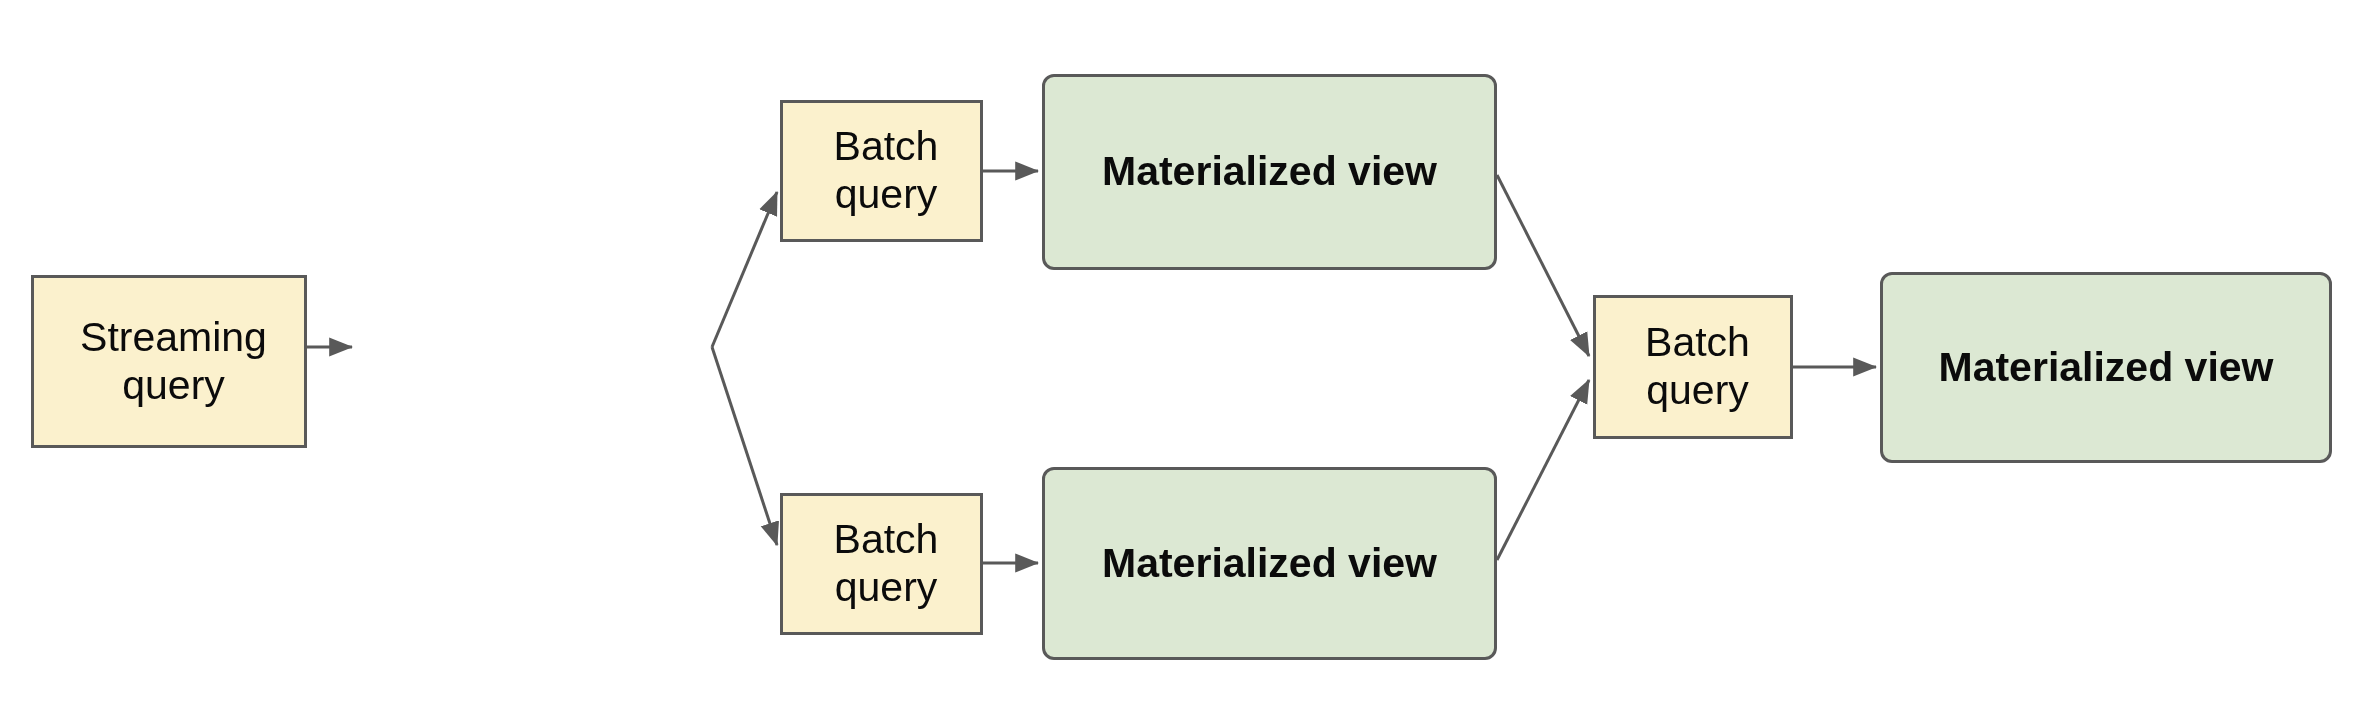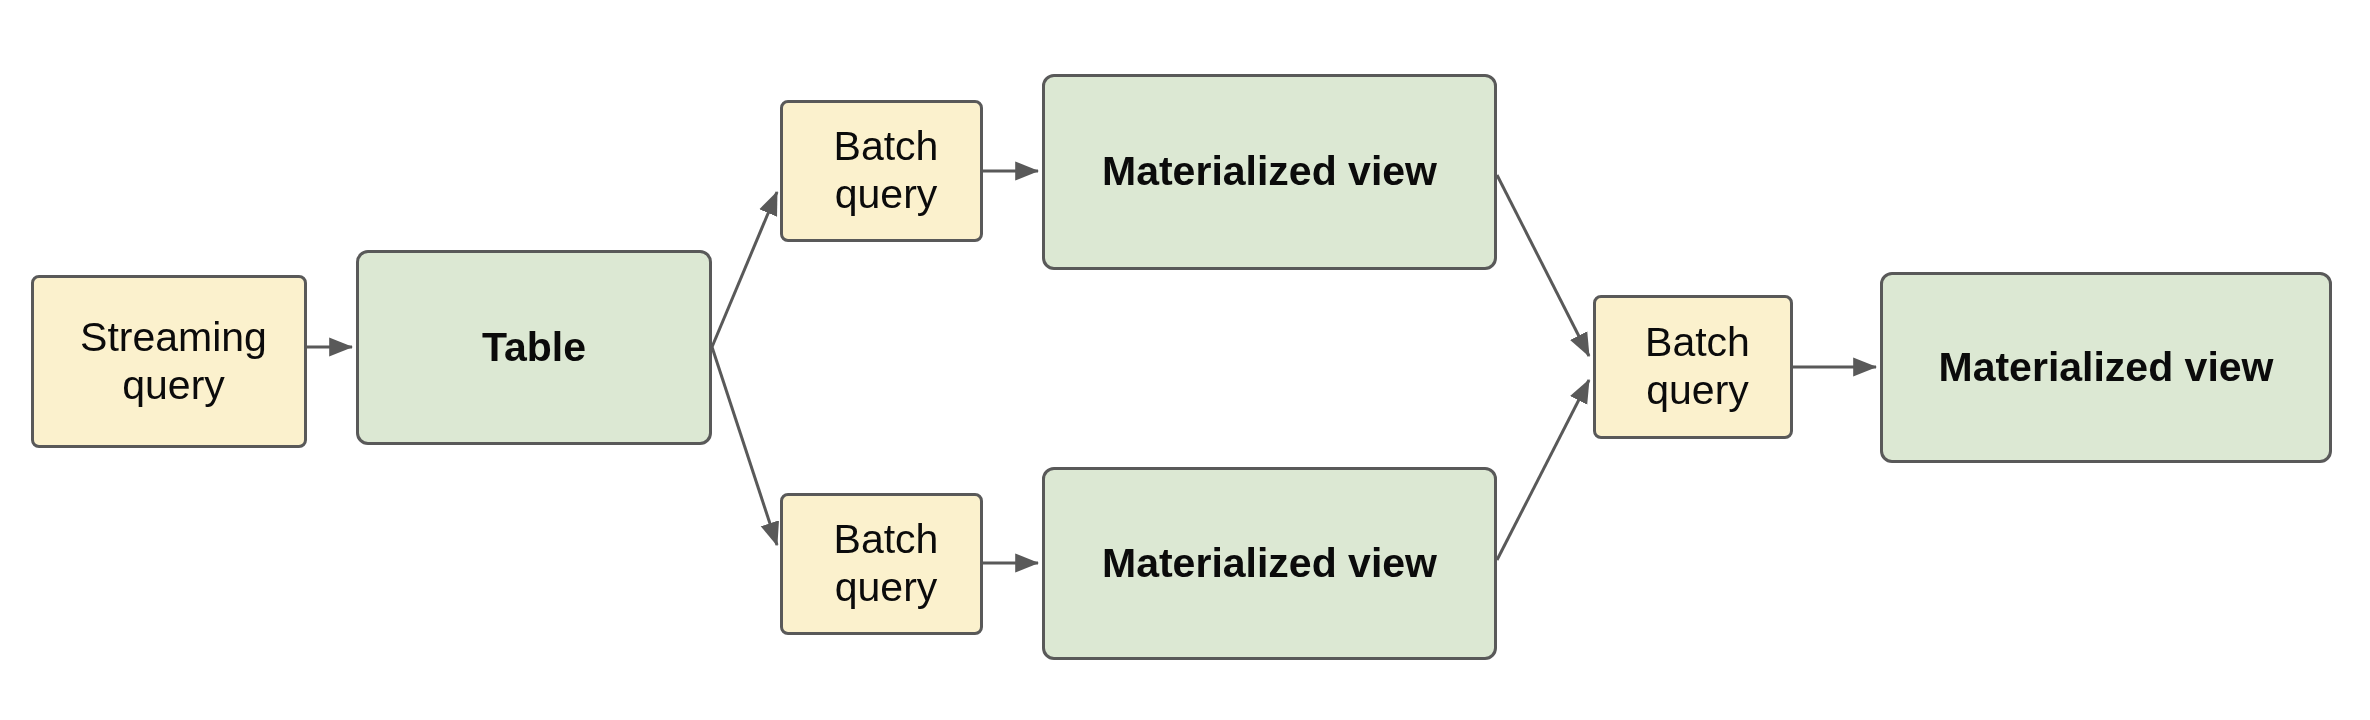--- a/index.html
+++ b/index.html
@@ -38,21 +38,21 @@
     align-items: center;
     justify-content: center;
     text-align: center;
     color: var(--text-color, #0b0b0b);
     font-size: 41px;
     line-height: 1.17;
     padding: 0 8px;
   }
   .node.query {
     background: var(--query-fill, #fbf1cd);
-    border-radius: 8px;
+    border-radius: 0;
     padding-left: 17px;
   }
   .node.storage {
     background: var(--storage-fill, #dce8d3);
     border-radius: 12px;
     font-weight: bold;
   }
 </style>
 </head>
 <body>
@@ -72,23 +72,20 @@
     <line x1="982" y1="563" x2="1038" y2="563" marker-end="url(#arrow)"></line>
     <line x1="1497" y1="175" x2="1589" y2="356" marker-end="url(#arrow)"></line>
     <line x1="1497" y1="560" x2="1589" y2="380" marker-end="url(#arrow)"></line>
     <line x1="1793" y1="367" x2="1876" y2="367" marker-end="url(#arrow)"></line>
   </svg>
 
   <div class="node query" style="left:31px; top:275px; width:276px; height:173px;">
     <span>Streaming query</span>
   </div>
 
-  <div class="node storage" style="left:356px; top:250px; width:356px; height:195px;">
-    <span>Table</span>
-  </div>
 
   <div class="node query" style="left:780px; top:100px; width:203px; height:142px;">
     <span>Batch query</span>
   </div>
 
   <div class="node storage" style="left:1042px; top:74px; width:455px; height:196px;">
     <span>Materialized view</span>
   </div>
 
   <div class="node query" style="left:780px; top:493px; width:203px; height:142px;">

